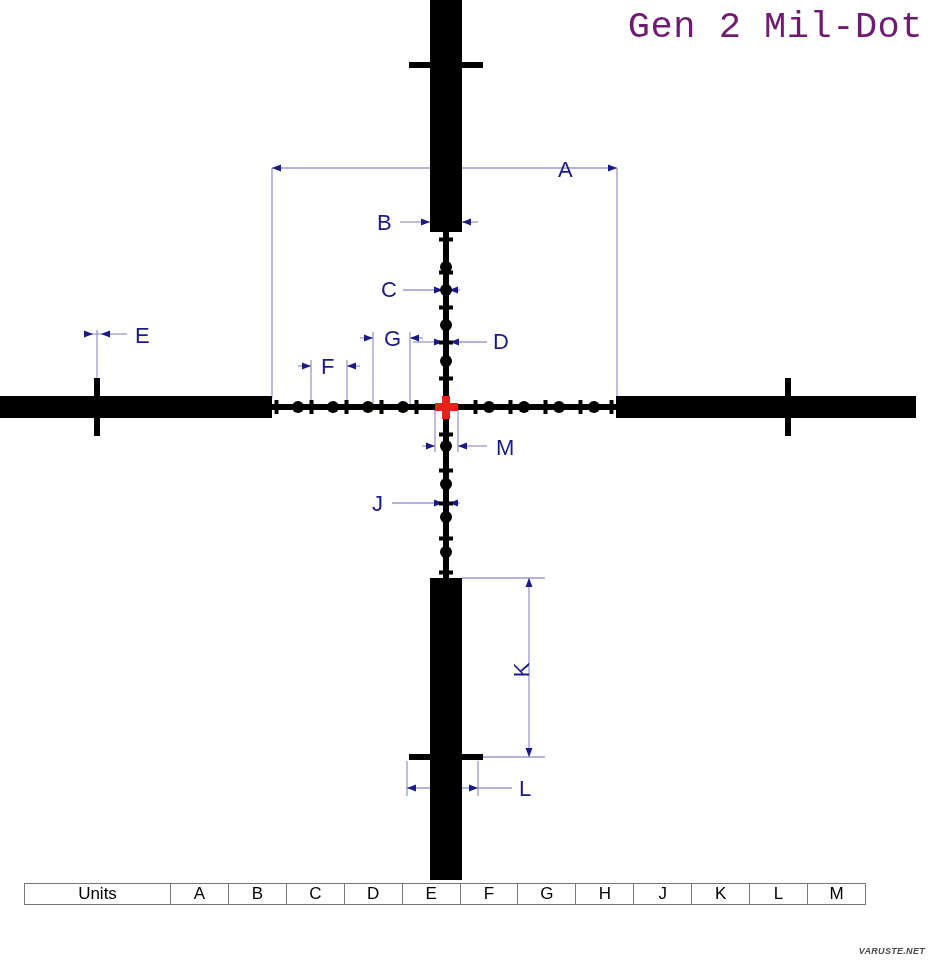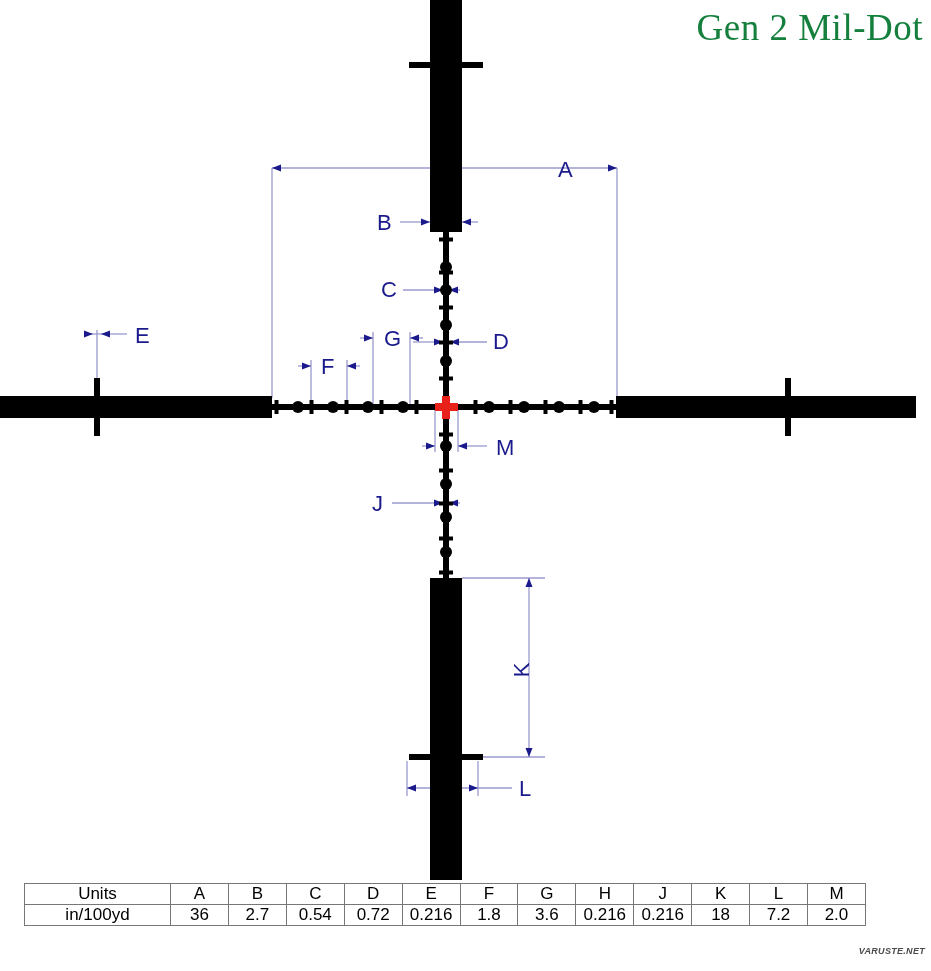--- a/index.html
+++ b/index.html
@@ -13,22 +13,22 @@
     position: relative;
     font-family: "Liberation Sans", sans-serif;
     overflow: hidden;
   }
 
   .title {
     position: absolute;
     right: 8px;
     top: 6px;
     font-size: 37px;
-    color: #15803d;
-    font-family: Liberation Serif, serif;
+    color: #701a75;
+    font-family: Liberation Mono, monospace;
     letter-spacing: 0.5px;
     white-space: nowrap;
     text-align: right;
   }
 
   .watermark {
     position: absolute;
     right: 6px;
     top: 946px;
     font-size: 9px;
@@ -287,32 +287,17 @@
         <th>F</th>
         <th>G</th>
         <th>H</th>
         <th>J</th>
         <th>K</th>
         <th>L</th>
         <th>M</th>
       </tr>
     </thead>
     <tbody>
-      <tr>
-        <td class="units-cell">in/100yd</td>
-        <td>36</td>
-        <td>2.7</td>
-        <td>0.54</td>
-        <td>0.72</td>
-        <td>0.216</td>
-        <td>1.8</td>
-        <td>3.6</td>
-        <td>0.216</td>
-        <td>0.216</td>
-        <td>18</td>
-        <td>7.2</td>
-        <td>2.0</td>
-      </tr>
     </tbody>
   </table>
 </div>
 
 <div class="watermark">VARUSTE.NET</div>
 
 </body></html>

